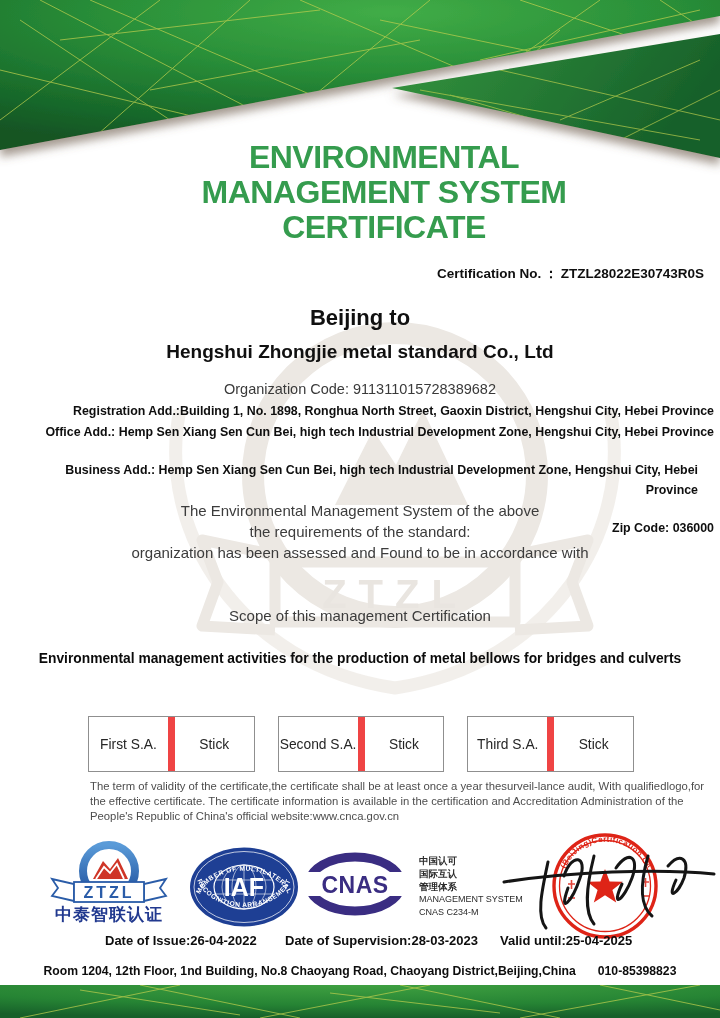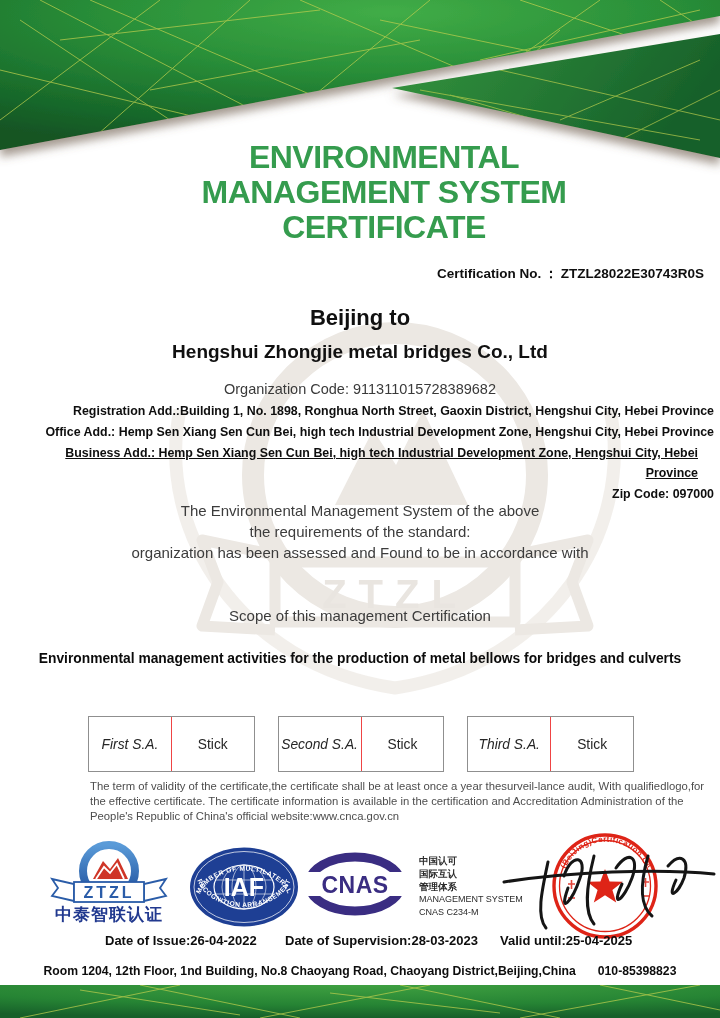--- a/index.html
+++ b/index.html
@@ -21,33 +21,33 @@
   
   .cert-no{top:265px;right:16px;font-size:13.5px;font-weight:bold;color:#0f0f0f;}
   .cert-no .sep{padding:0 3px;}
 
   .awarded-heading{top:305px;font-size:22px;font-weight:bold;color:#101010;}
   .company-name{top:341px;font-size:19px;font-weight:bold;color:#101010;}
   .org-code{top:381px;font-size:14.5px;color:#3a3a3a;}
 
   .addr-block{top:401px;left:6px;right:6px;text-align:right;
     font-size:12.4px;font-weight:bold;color:#0e0e0e;line-height:20.8px;}
-  .addr-block .wrapline{width:676px;margin:0 auto;text-decoration:underline;}
+  .addr-block .wrapline{width:676px;margin:17px auto;}
 
   .statement{top:500px;font-size:15px;color:#3c3c3c;line-height:21px;}
   .standard{top:571px;font-size:20px;font-weight:bold;color:#0d0d0d;letter-spacing:0.2px;}
   .scope-heading{top:607px;font-size:15px;color:#3c3c3c;}
   .scope-text{top:651px;font-size:13.8px;font-weight:bold;color:#0b0b0b;white-space:nowrap;}
 
   
   .audit-table{top:716px;left:88px;width:546px;display:flex;gap:23px;}
   .audit-group{display:flex;border:1px solid #8f8f8f;height:54px;flex:1;}
   .audit-cell{flex:1;display:flex;align-items:center;justify-content:center;
     font-size:13.8px;color:#262626;}
-  .audit-cell:first-child{border-right:1px solid #ef4444;font-style:italic;}
+  .audit-cell:first-child{border-right:7px solid #ef4444;}
 
   .fine-print{top:779px;left:90px;width:616px;font-size:11.3px;color:#4d4d4d;line-height:1.33;}
 
   .ztzl-caption{top:903px;left:46px;width:126px;text-align:center;
     font-size:17px;font-weight:bold;color:#21398f;letter-spacing:1px;}
   .cnas-lines{top:854px;left:419px;font-size:9px;line-height:13px;color:#2b2b2b;}
   .cnas-lines .zh{font-size:9.5px;font-weight:bold;}
 
   .date-item{top:933px;font-size:13px;font-weight:bold;color:#0d0d0d;white-space:nowrap;}
   .footer-address{top:964px;font-size:12.2px;font-weight:bold;color:#0d0d0d;white-space:nowrap;}
@@ -127,28 +127,28 @@
     <div class="title-line">ENVIRONMENTAL</div>
     <div class="title-line">MANAGEMENT SYSTEM</div>
     <div class="title-line">CERTIFICATE</div>
   </div>
 
   <div class="abs cert-no">
     <span>Certification No.</span><span class="sep">：</span><span>ZTZL28022E30743R0S</span>
   </div>
 
   <div class="abs ctr awarded-heading">Beijing to</div>
-  <div class="abs ctr company-name">Hengshui Zhongjie metal bridges Co., Ltd</div>
+  <div class="abs ctr company-name">Hengshui Zhongjie metal standard Co., Ltd</div>
   <div class="abs ctr org-code">Organization Code: 911311015728389682</div>
 
   <div class="abs addr-block">
     <div>Registration Add.:Building 1, No. 1898, Ronghua North Street, Gaoxin District, Hengshui City, Hebei Province</div>
     <div>Office Add.: Hemp Sen Xiang Sen Cun Bei, high tech Industrial Development Zone, Hengshui City, Hebei Province</div>
     <div class="wrapline">Business Add.: Hemp Sen Xiang Sen Cun Bei, high tech Industrial Development Zone, Hengshui City, Hebei Province</div>
-    <div>Zip Code: 097000</div>
+    <div>Zip Code: 036000</div>
   </div>
 
   <div class="abs ctr statement">
     <div>The Environmental Management System of the above</div>
     <div>the requirements of the standard:</div>
     <div>organization has been assessed and Found to be in accordance with</div>
   </div>
 
   <div class="abs ctr scope-heading">Scope of this management Certification</div>
   <div class="abs ctr scope-text">Environmental management activities for the production of metal bellows for bridges and culverts</div>

